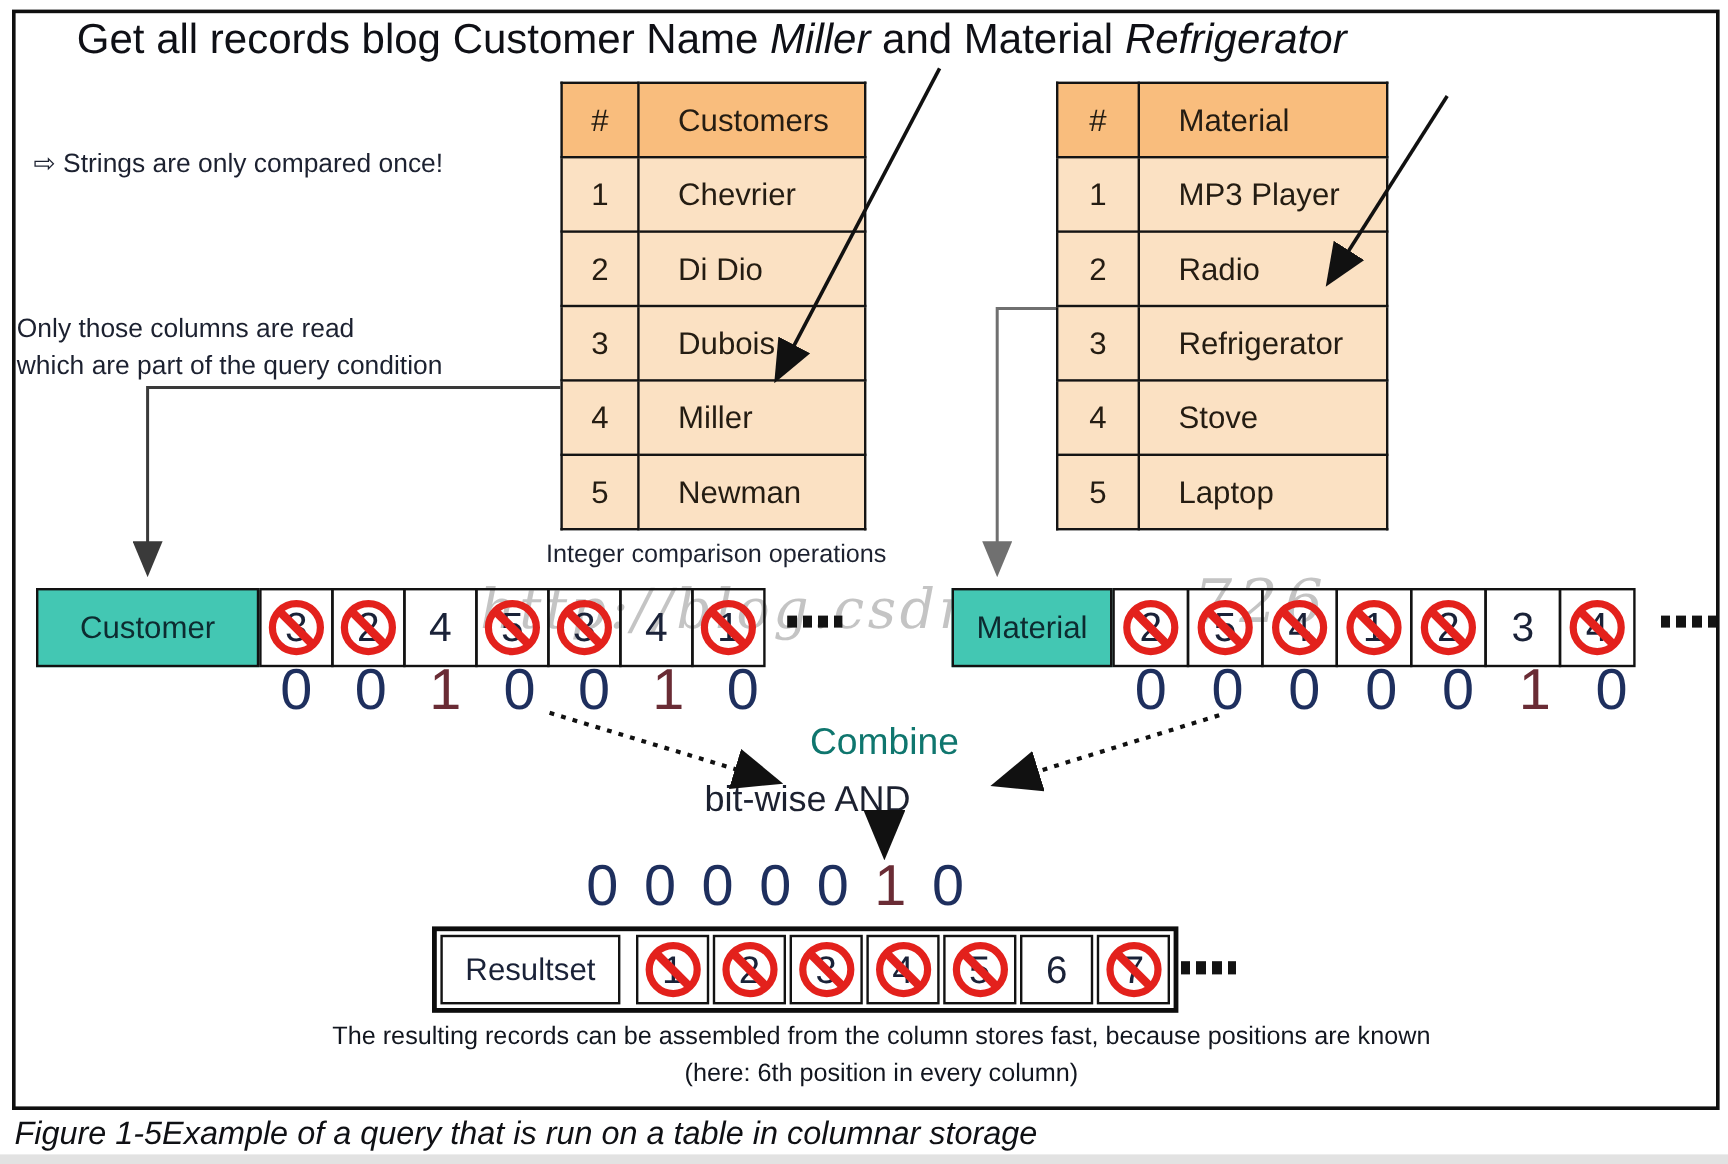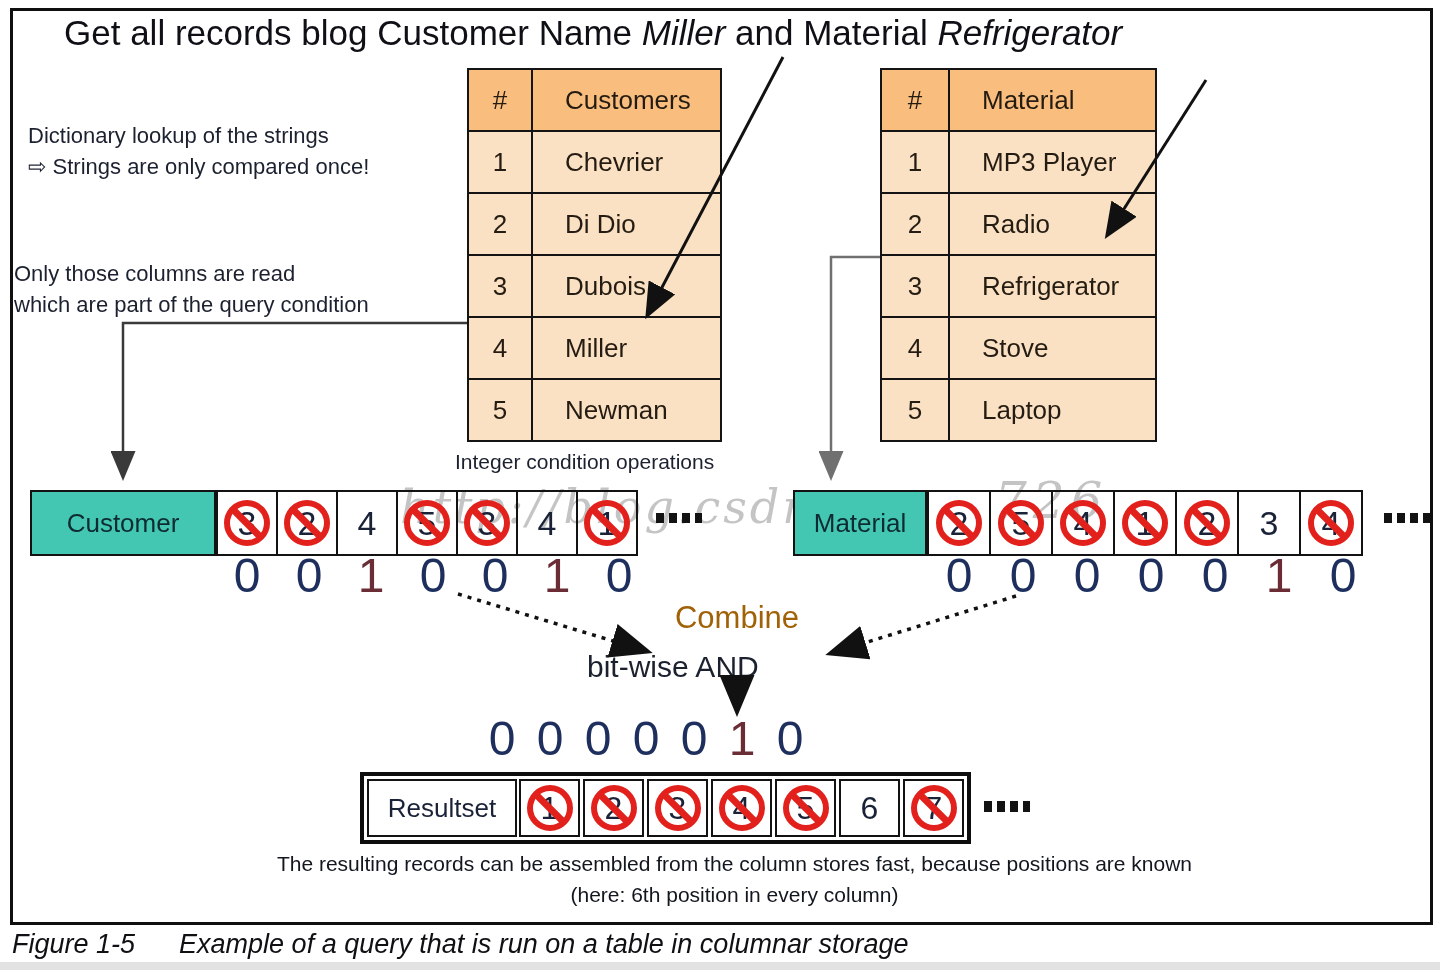--- a/index.html
+++ b/index.html
@@ -57,48 +57,47 @@
   #resultset-dashes{left:984px;top:801px;height:11px}
   .bits{position:absolute;z-index:3;display:flex}
   #customer-bits{left:216px;top:549px}
   #material-bits{left:927px;top:549px}
   #result-bits{left:478px;top:712px}
   .bit{display:block;text-align:center;font-size:48px;line-height:54px;color:var(--bit-navy)}
   #customer-bits .bit{width:62px}
   #material-bits .bit{width:64px}
   #result-bits .bit{width:48px}
   .bit[data-value="1"]{color:var(--bit-one)}
-  #combine{position:absolute;left:587px;top:600px;width:300px;text-align:center;font-size:31px;color:#a16207}
+  #combine{position:absolute;left:587px;top:600px;width:300px;text-align:center;font-size:31px;color:#0f766e}
   #bitwise{position:absolute;left:587px;top:650px;width:300px;font-size:30px;color:#1c2130}
   
-  .resultset{position:absolute;z-index:3;left:360px;top:772px;display:flex;gap:2px;padding:3px;border:4px solid #0d0d0d;background:#fff}
+  .resultset{position:absolute;z-index:3;left:360px;top:772px;display:flex;gap:13px;padding:3px;border:4px solid #0d0d0d;background:#fff}
   .rs-label{width:150px;height:58px;border:2px solid #131313;display:flex;align-items:center;justify-content:center;font-size:26px;color:#1a2238;background:#fff}
   .resultset .vcell{width:61px;height:58px;background:#fff}
   .resultset .digit{font-size:32px}
   
   .bottom-line{position:absolute;left:16px;width:1437px;text-align:center;font-size:21px;font-weight:400;color:#12161f}
   #bottom-line1{top:852px}
   #bottom-line2{top:883px}
   #caption{position:absolute;left:12px;top:929px;font-size:27px;font-style:italic;color:#0f1014;white-space:nowrap}
-  #caption .cap-label{margin-right:44px}
+  #caption .cap-label{}
   #arrows{position:absolute;left:0;top:0;z-index:4;pointer-events:none}
   .bottom-strip{position:absolute;left:0;top:962px;width:1440px;height:8px;background:#e2e2e2;z-index:5}
 </style>
 </head>
 <body>
 
 <div id="canvas">
   <div class="figure-border"></div>
 
   <div class="title">
     <span>Get all records blog Customer Name </span><span class="em">Miller</span><span> and Material </span><span class="em">Refrigerator</span>
   </div>
 
   <div class="note" id="note-dictionary">
-    <div>Dictionary lookup of the strings</div>
     <div>⇨ Strings are only compared once!</div>
   </div>
 
   <div class="note" id="note-columns">
     <div>Only those columns are read</div>
     <div>which are part of the query condition</div>
   </div>
 
   <table class="dict" id="customers-table">
     <thead>
@@ -157,21 +156,21 @@
         <td class="c-num">4</td>
         <td class="c-name">Stove</td>
       </tr>
         <tr>
         <td class="c-num">5</td>
         <td class="c-name">Laptop</td>
       </tr>
       </tbody>
   </table>
 
-  <div id="integer-comparison">Integer condition operations</div>
+  <div id="integer-comparison">Integer comparison operations</div>
 
   <div class="watermark" id="wm1">http://blog.csdn</div>
   <div class="watermark" id="wm2">726</div>
 
   <div class="vec-label" id="customer-label">Customer</div>
   <div class="vec-cells" id="customer-cells">
 
   <div class="vcell excluded">
       <span class="digit">3</span>
       <span class="sign"></span>

